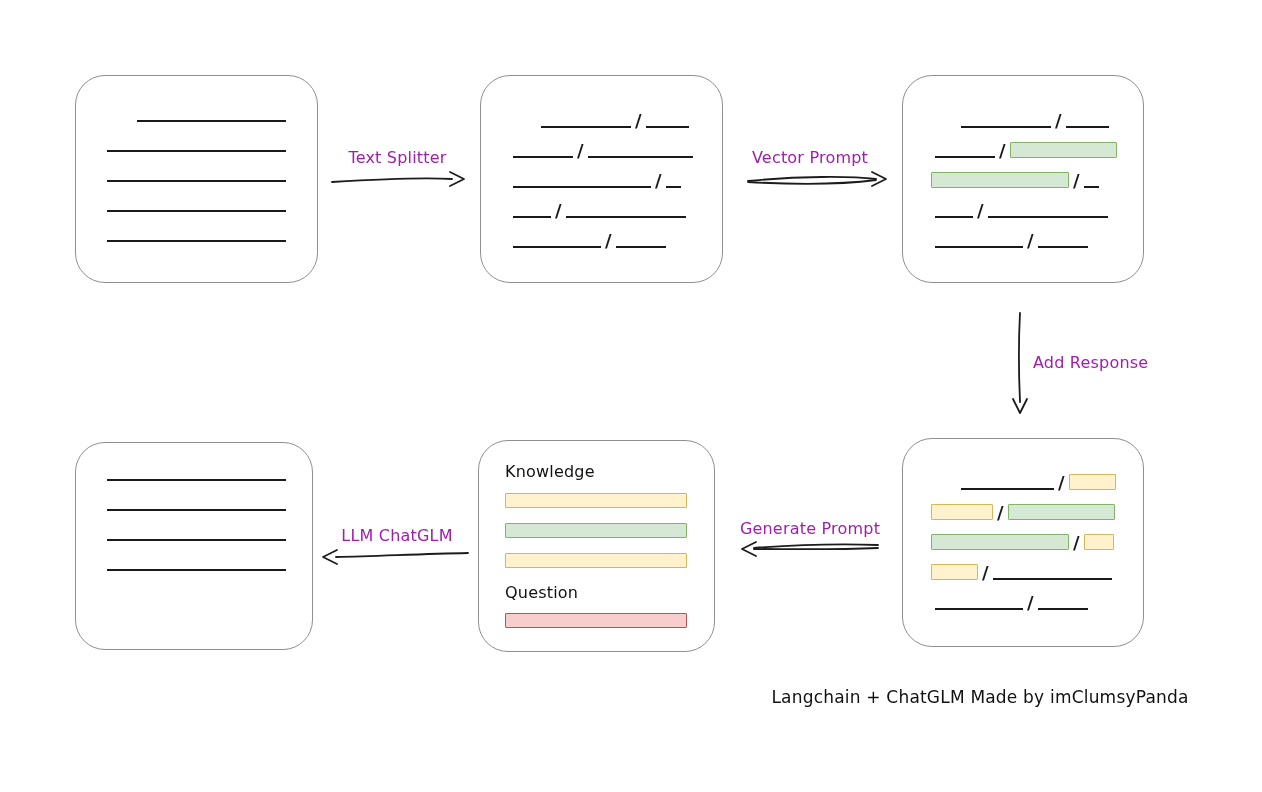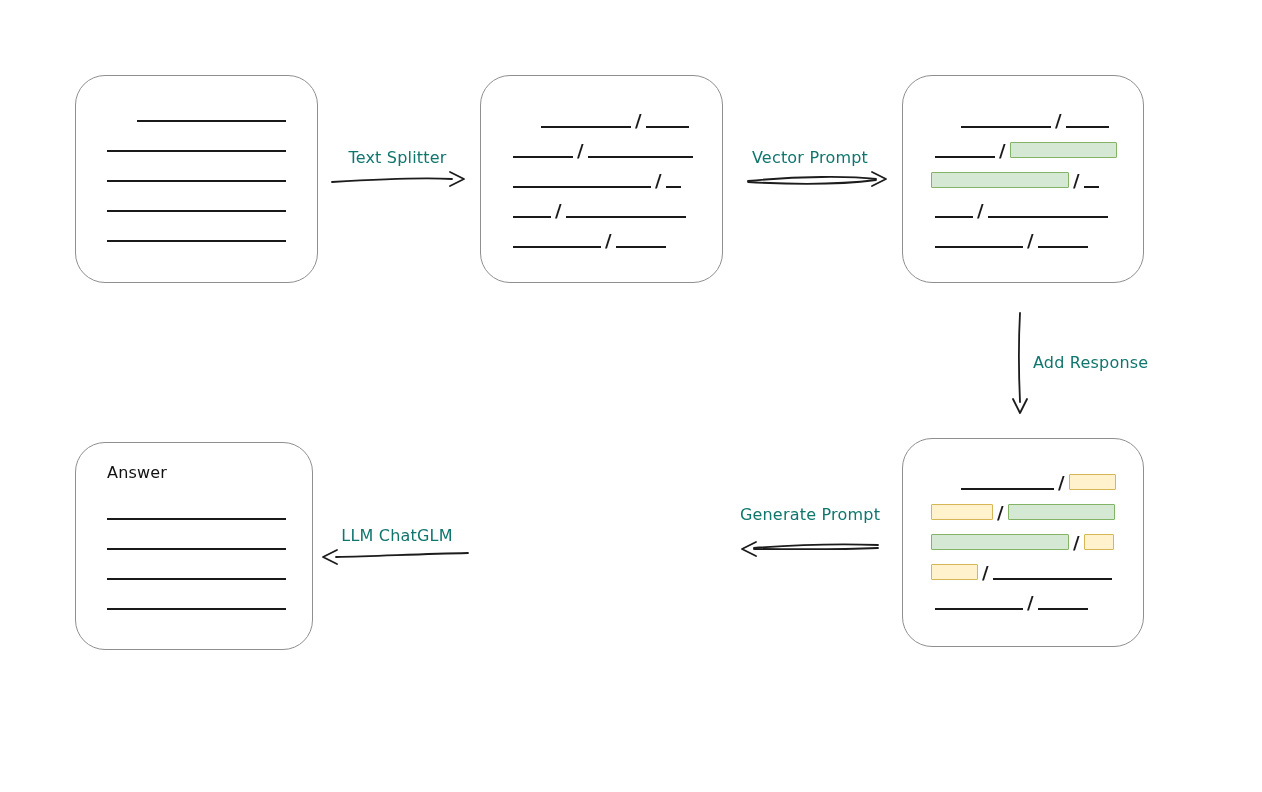--- a/index.html
+++ b/index.html
@@ -13,21 +13,21 @@
     border-radius:30px;box-sizing:border-box;
   }
   .rows .row{display:flex;align-items:flex-end;height:18px;margin-bottom:12px;}
   .seg-line{display:inline-block;border-bottom:2px solid #1a1a1a;height:1px;}
   .seg-slash{
     display:inline-block;font-size:18px;line-height:15px;padding:0 4px;
     font-weight:bold;color:#1a1a1a;
   }
   .seg-chunk{display:inline-block;height:16px;border:1px solid;border-radius:1px;box-sizing:border-box;}
   .edge-label{
-    position:absolute;font-size:16px;color:#0f766e;text-align:center;
+    position:absolute;font-size:16px;color:#a21caf;text-align:center;
     letter-spacing:0.2px;white-space:nowrap;
   }
   .node-title{font-size:16px;color:#111;letter-spacing:0.2px;}
   .bar{width:182px;height:15px;border:1px solid;border-radius:1px;box-sizing:border-box;margin-bottom:15px;}
   .caption{
     position:absolute;font-size:17px;color:#111;text-align:center;
     letter-spacing:0.2px;white-space:nowrap;
   }
 </style>
 </head>
@@ -163,41 +163,53 @@
           <span class="seg-line" style="width: 119px;"></span>
         </div>
         <div class="row" style="margin-left: 32px;">
           <span class="seg-line" style="width: 88px;"></span>
           <span class="seg-slash">/</span>
           <span class="seg-line" style="width: 50px;"></span>
         </div>
       </div>
   </div>
 
+  <div class="box" style="left:478px;top:440px;width:237px;height:212px;">
+    <div style="padding:21px 0 0 26px;">
+      <div class="node-title">Knowledge</div>
+      <div style="margin-top:12px;">
+          <div class="bar" style="background: rgb(255, 242, 204); border-color: rgb(214, 182, 86);"></div>
+          <div class="bar" style="background: rgb(213, 232, 212); border-color: rgb(130, 179, 102);"></div>
+          <div class="bar" style="background: rgb(255, 242, 204); border-color: rgb(214, 182, 86);"></div>
+        </div>
+      <div class="node-title" style="margin-top:1px;">Question</div>
+      <div style="margin-top:11px;">
+          <div class="bar" style="background: rgb(248, 206, 204); border-color: rgb(184, 84, 80);"></div>
+        </div>
+    </div>
+  </div>
 
   <div class="box" style="left:75px;top:442px;width:238px;height:208px;">
-    <div style="padding:20px 0 0 31px;">
-      <div class="node-title">Answer</div>
-    </div>
     <div class="rows" style="padding-top:20px;">
         <div class="row" style="margin-left: 31px;">
           <span class="seg-line" style="width: 179px;"></span>
         </div>
         <div class="row" style="margin-left: 31px;">
           <span class="seg-line" style="width: 179px;"></span>
         </div>
         <div class="row" style="margin-left: 31px;">
           <span class="seg-line" style="width: 179px;"></span>
         </div>
         <div class="row" style="margin-left: 31px;">
           <span class="seg-line" style="width: 179px;"></span>
         </div>
       </div>
   </div>
 
   <div class="edge-label" style="left:330px;top:148px;width:135px;">Text Splitter</div>
   <div class="edge-label" style="left:730px;top:148px;width:160px;">Vector Prompt</div>
   <div class="edge-label" style="left:1033px;top:353px;text-align:left;">Add Response</div>
-  <div class="edge-label" style="left:730px;top:505px;width:160px;">Generate Prompt</div>
+  <div class="edge-label" style="left:730px;top:519px;width:160px;">Generate Prompt</div>
   <div class="edge-label" style="left:322px;top:526px;width:150px;">LLM ChatGLM</div>
 
+  <div class="caption" style="left:760px;top:687px;width:440px;">Langchain + ChatGLM Made by imClumsyPanda</div>
 
 </div>
 
 </body></html>

